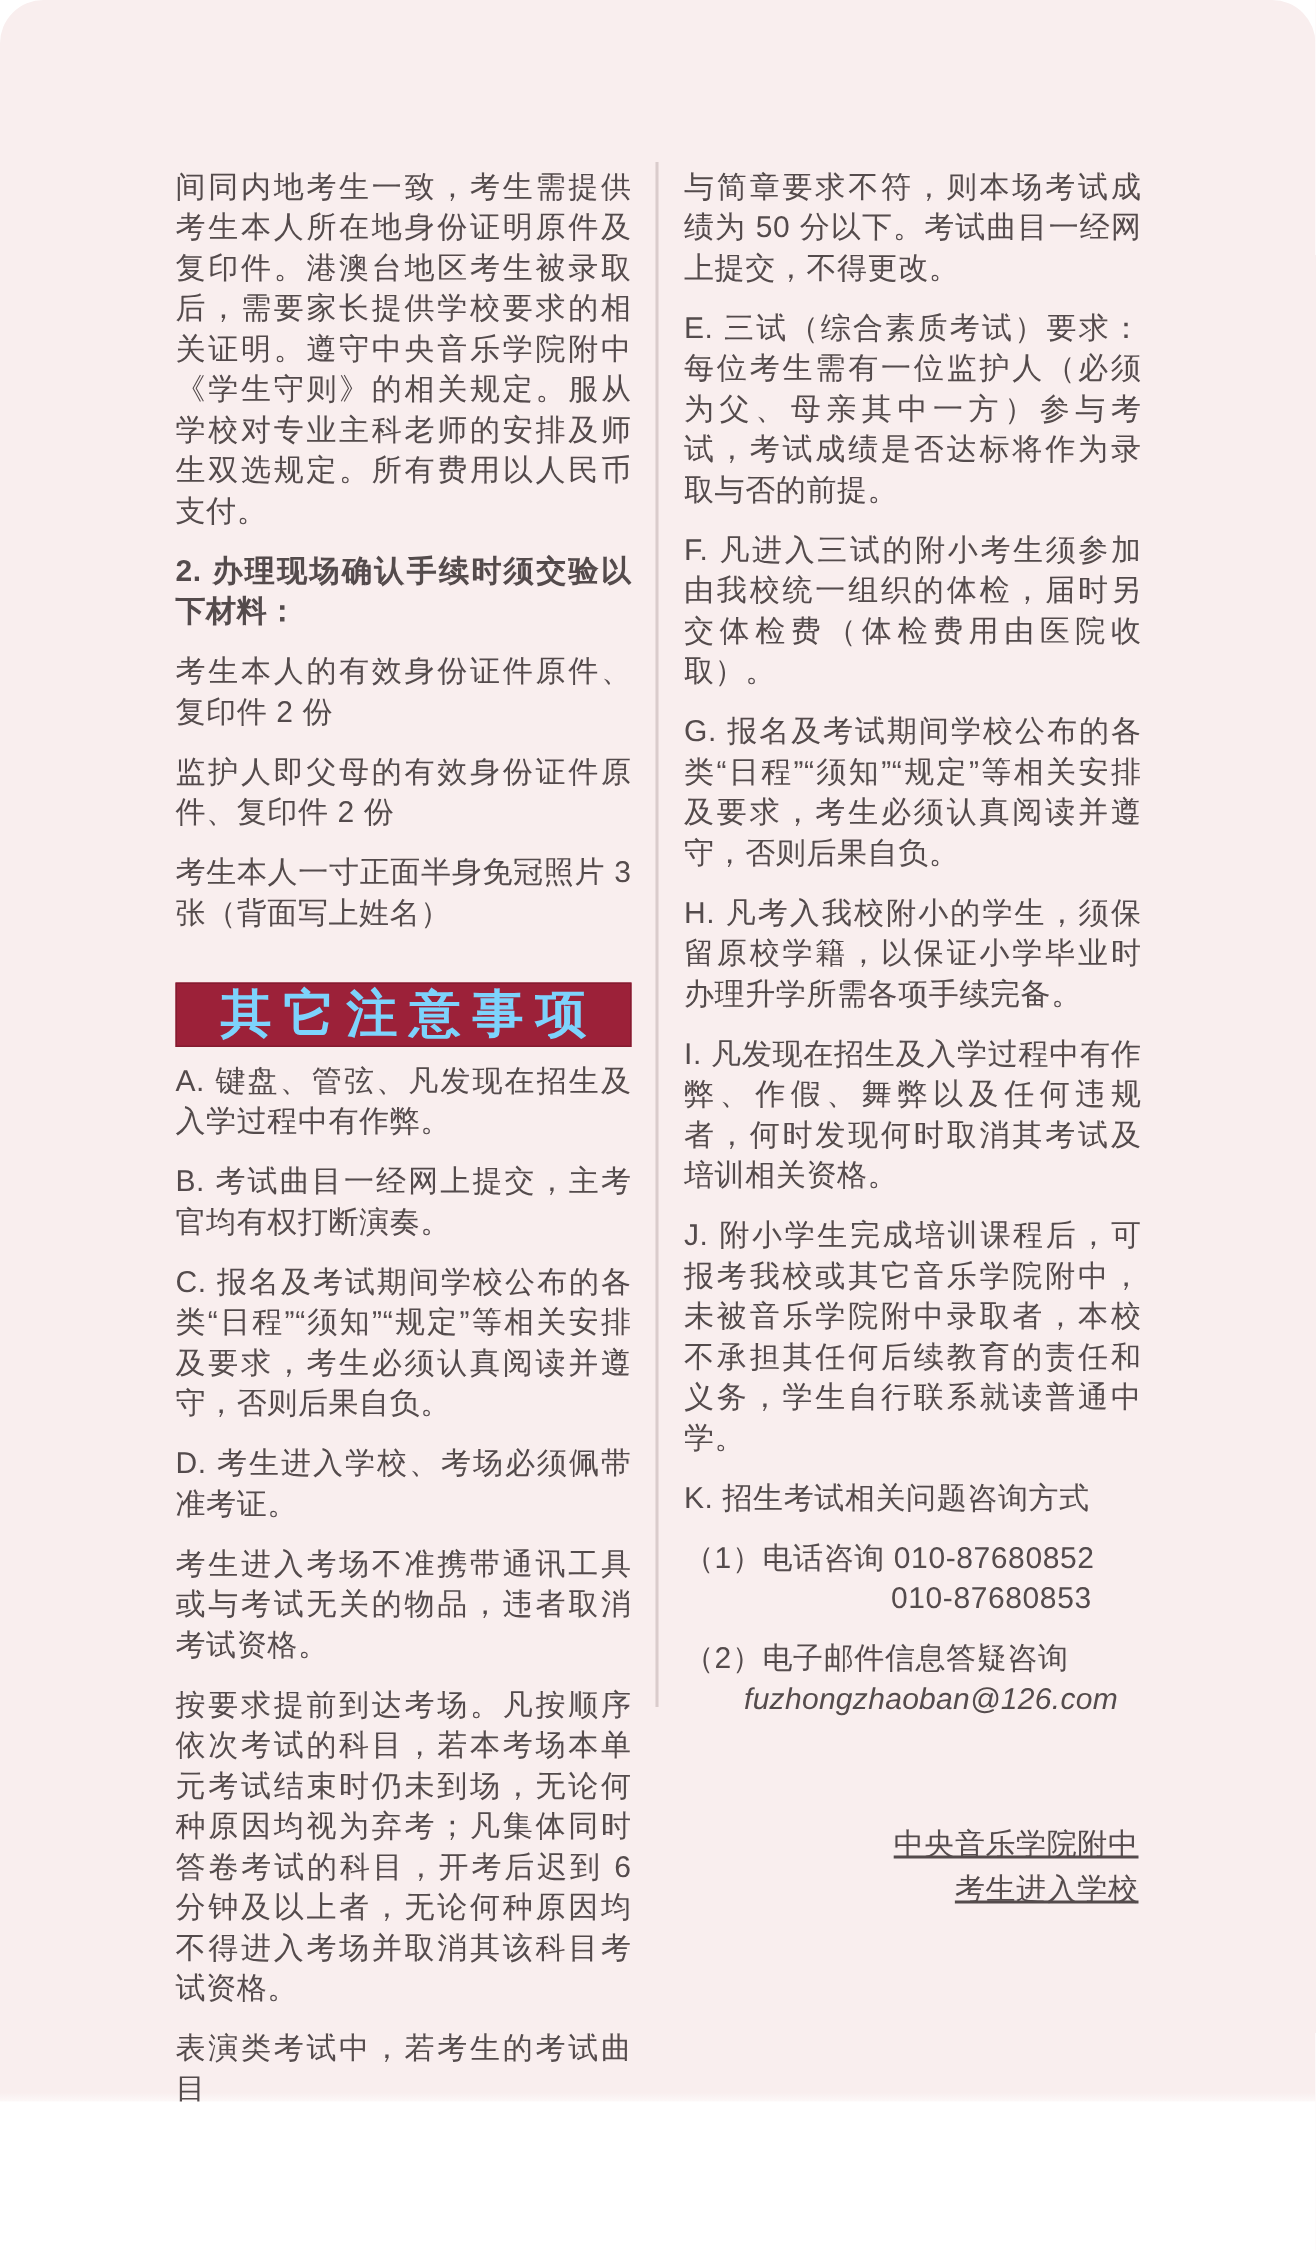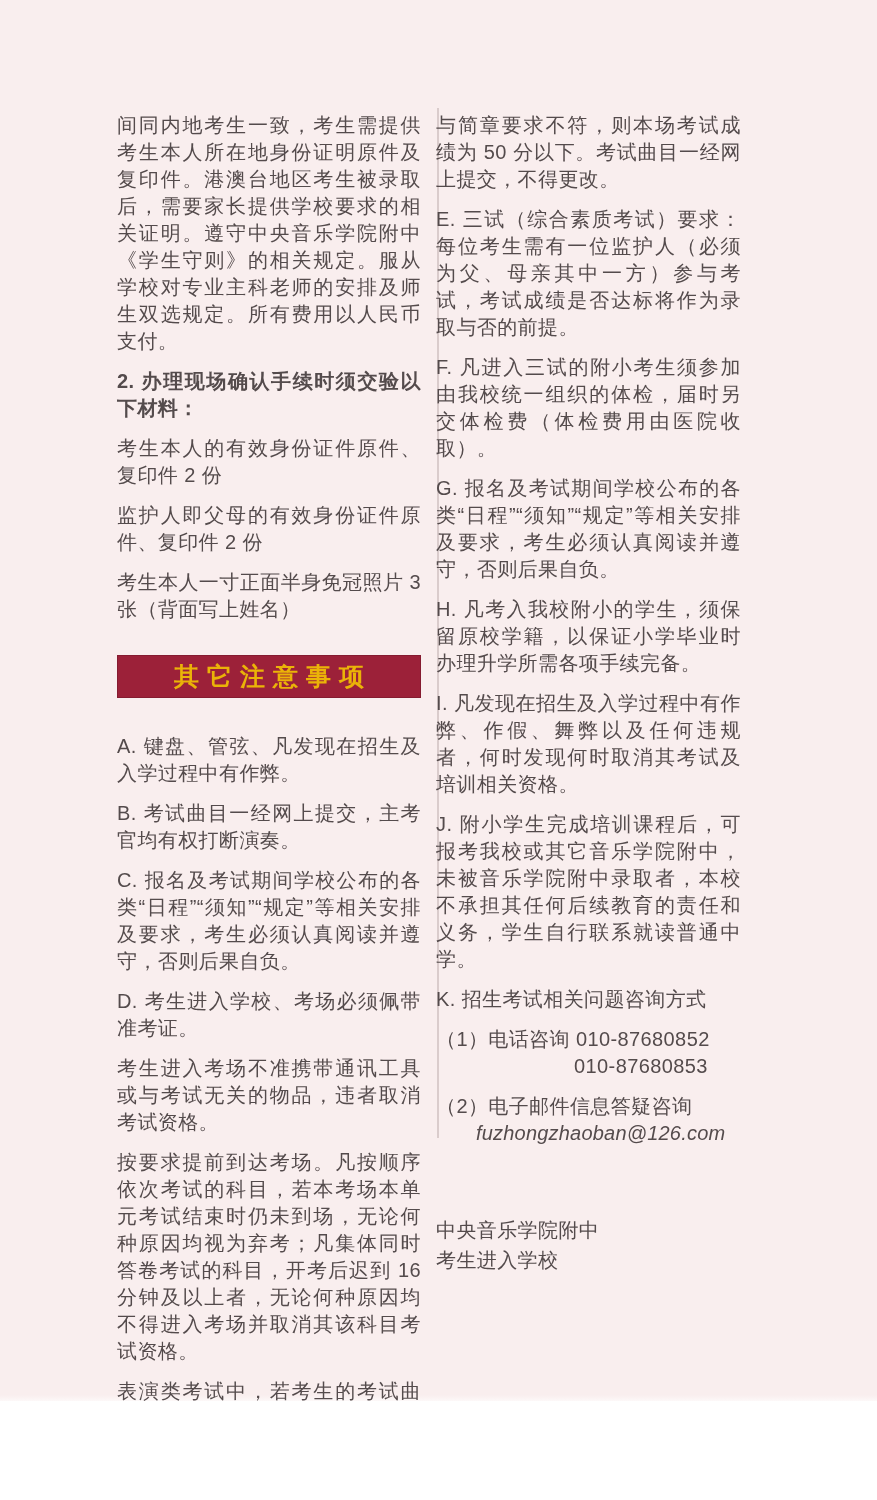--- a/index.html
+++ b/index.html
@@ -3,20 +3,21 @@
 <meta charset="utf-8">
 <style>
   html, body { margin: 0; padding: 0; background: #ffffff; }
   .page {
     position: relative;
     width: 877px;
     height: 1500px;
     background: #ffffff;
     font-family: "Liberation Sans", sans-serif;
     overflow: hidden;
+    border-radius: 29px;
   }
   .paper {
     position: absolute;
     left: 0; top: 0;
     width: 877px; height: 1401px;
     background: #f9eeee;
   }
   .paper-fade {
     position: absolute;
     left: 0; top: 1395px;
@@ -33,42 +34,44 @@
   .col {
     position: absolute;
     color: #544b4c;
     font-size: 20px;
     line-height: 27px;
     letter-spacing: 0.4px;
     text-align: justify;
   }
   .col p { margin: 0 0 13px 0; }
   .col-left  { left: 117px; top: 112px; width: 304px; }
-  .col-right { left: 436px; top: 112px; width: 305px; }
+  .col-right { left: 456px; top: 112px; width: 305px; }
   .bold { font-weight: bold; }
   .banner {
-    margin: 32px 0 35px 0;
+    margin: 32px 0 10px 0;
     height: 41px;
     line-height: 41px;
     background: #9c2139;
     border: 1px solid #851b30;
-    color: #eab308;
-    font-size: 25px;
+    color: #7dd3fc;
+    font-size: 34px;
     font-weight: bold;
     text-align: center;
     letter-spacing: 8px;
     text-indent: 8px;
   }
   .tight { margin-bottom: 0 !important; }
   .phone-2 { padding-left: 138px; }
   .email-2 { padding-left: 40px; letter-spacing: 0.2px; font-style: italic; }
   .signature {
     margin-top: 68px;
+    text-align: right;
     line-height: 30px;
     padding-right: 2px;
+    text-decoration: underline;
   }
   .footer-strip {
     position: absolute;
     left: 0; top: 1401px;
     width: 877px; height: 99px;
     background: #ffffff;
   }
 </style>
 </head>
 <body>
@@ -83,21 +86,21 @@
     <p class="bold">2. 办理现场确认手续时须交验以下材料：</p>
     <p>考生本人的有效身份证件原件、复印件 2 份</p>
     <p>监护人即父母的有效身份证件原件、复印件 2 份</p>
     <p>考生本人一寸正面半身免冠照片 3 张（背面写上姓名）</p>
     <div class="banner">其它注意事项</div>
     <p>A. 键盘、管弦、凡发现在招生及入学过程中有作弊。</p>
     <p>B. 考试曲目一经网上提交，主考官均有权打断演奏。</p>
     <p>C. 报名及考试期间学校公布的各类“日程”“须知”“规定”等相关安排及要求，考生必须认真阅读并遵守，否则后果自负。</p>
     <p>D. 考生进入学校、考场必须佩带准考证。</p>
     <p>考生进入考场不准携带通讯工具或与考试无关的物品，违者取消考试资格。</p>
-    <p>按要求提前到达考场。凡按顺序依次考试的科目，若本考场本单元考试结束时仍未到场，无论何种原因均视为弃考；凡集体同时答卷考试的科目，开考后迟到 16 分钟及以上者，无论何种原因均不得进入考场并取消其该科目考试资格。</p>
+    <p>按要求提前到达考场。凡按顺序依次考试的科目，若本考场本单元考试结束时仍未到场，无论何种原因均视为弃考；凡集体同时答卷考试的科目，开考后迟到 6 分钟及以上者，无论何种原因均不得进入考场并取消其该科目考试资格。</p>
     <p>表演类考试中，若考生的考试曲目</p>
   </div>
 
   <div class="col col-right">
     <p>与简章要求不符，则本场考试成绩为 50 分以下。考试曲目一经网上提交，不得更改。</p>
     <p>E. 三试（综合素质考试）要求：每位考生需有一位监护人（必须为父、母亲其中一方）参与考试，考试成绩是否达标将作为录取与否的前提。</p>
     <p>F. 凡进入三试的附小考生须参加由我校统一组织的体检，届时另交体检费（体检费用由医院收取）。</p>
     <p>G. 报名及考试期间学校公布的各类“日程”“须知”“规定”等相关安排及要求，考生必须认真阅读并遵守，否则后果自负。</p>
     <p>H. 凡考入我校附小的学生，须保留原校学籍，以保证小学毕业时办理升学所需各项手续完备。</p>
     <p>I. 凡发现在招生及入学过程中有作弊、作假、舞弊以及任何违规者，何时发现何时取消其考试及培训相关资格。</p>

